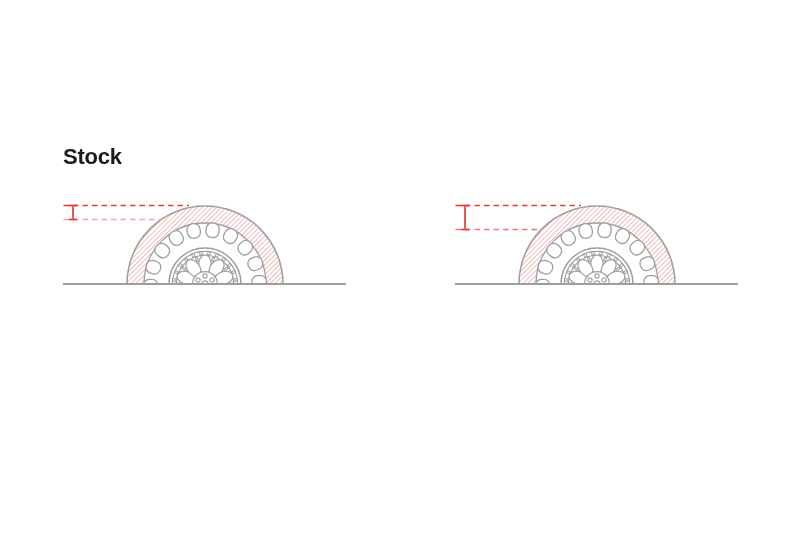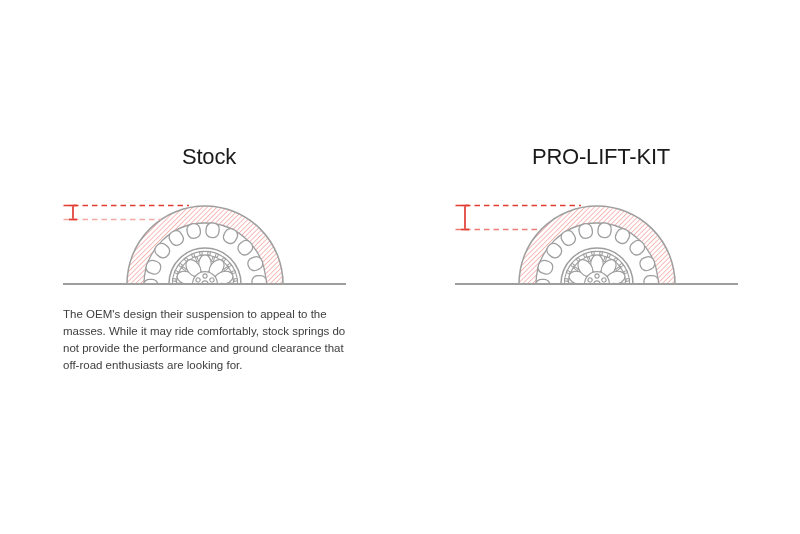--- a/index.html
+++ b/index.html
@@ -7,22 +7,22 @@
     width:800px;height:534px;overflow:hidden;
     background:var(--background,#fff);
     font-family:"Liberation Sans",sans-serif;
     -webkit-font-smoothing:antialiased;
   }
   .canvas{position:relative;width:800px;height:534px;background:var(--background,#fff);}
   .panel{position:absolute;top:146px;width:292px;height:215px;}
   .panel.left{left:63px;}
   .panel.right{left:455px;}
   .panel h2{
-    margin:0;font-size:22px;line-height:22px;font-weight:400;
-    letter-spacing:-0.2px;color:var(--heading-text,#1a1a1a);text-align:center;
+    margin:0;font-size:22px;line-height:22px;font-weight:700;
+    letter-spacing:-0.2px;color:var(--heading-text,#1a1a1a);
   }
   .diagram{position:absolute;left:0;top:51px;width:285px;height:91px;}
   .diagram svg{display:block;width:285px;height:91px;}
   .desc{
     position:absolute;left:0;top:160px;margin:0;width:292px;
     font-size:11.5px;line-height:17px;color:var(--body-text,#3d3d3d);
   }
 </style>
 </head>
 <body style="--background: #ffffff; --heading-text: #1a1a1a; --body-text: #3d3d3d; --outline-grey: #9e9e9e; --ground-line-grey: #9e9e9e; --accent-red: #e23c32; --hatch-red: #ee8680; --stock-bottom-line: #f2a8a3; --prolift-bottom-line: #eb7b74;">
@@ -139,25 +139,23 @@
     <line x1="0.5" y1="8.5" x2="126" y2="8.5" stroke="#e23c32" stroke-dasharray="5.5 4"></line>
     <line x1="0.5" y1="22.5" x2="98.13942544835966" y2="22.5" stroke="#f2a8a3" stroke-dasharray="5.5 4"></line>
     <g stroke="#e23c32" stroke-width="1.7">
       <line x1="6" y1="8.5" x2="14" y2="8.5"></line>
       <line x1="10" y1="9.3" x2="10" y2="21.7"></line>
       <line x1="6" y1="22.5" x2="14" y2="22.5"></line>
     </g>
   </g>
         </svg>
     </div>
-    <p class="desc">The OEM's design their suspension to appeal to the masses. While it may ride comfortably, stock springs do not provide the performance and ground clearance that off-road enthusiasts are looking for.</p>
   </section>
 
   <section class="panel right">
-    <h2>PRO-LIFT-KIT</h2>
     <div class="diagram">
       <svg class="wheel" viewBox="0 0 285 91" xmlns="http://www.w3.org/2000/svg">
   <defs>
     <pattern id="hatch-pro-lift-kit" patternUnits="userSpaceOnUse" width="3.4" height="3.4" patternTransform="rotate(45)">
       <line x1="0" y1="0" x2="0" y2="3.4" stroke="#ee8680" stroke-width="1.1"></line>
     </pattern>
     <clipPath id="clip-pro-lift-kit">
               <rect x="0" y="0" width="285" height="87"></rect>
             </clipPath>
   </defs>

